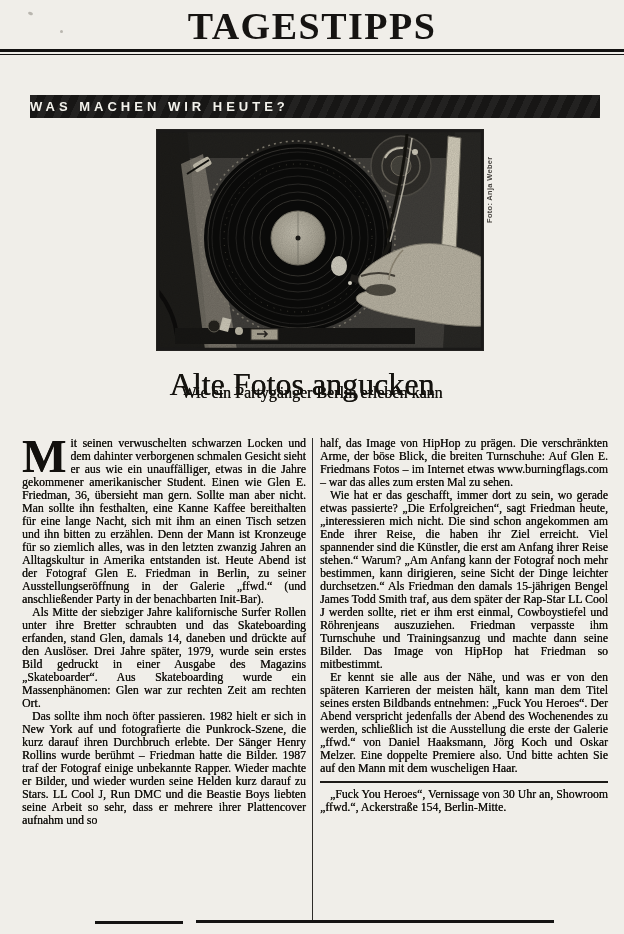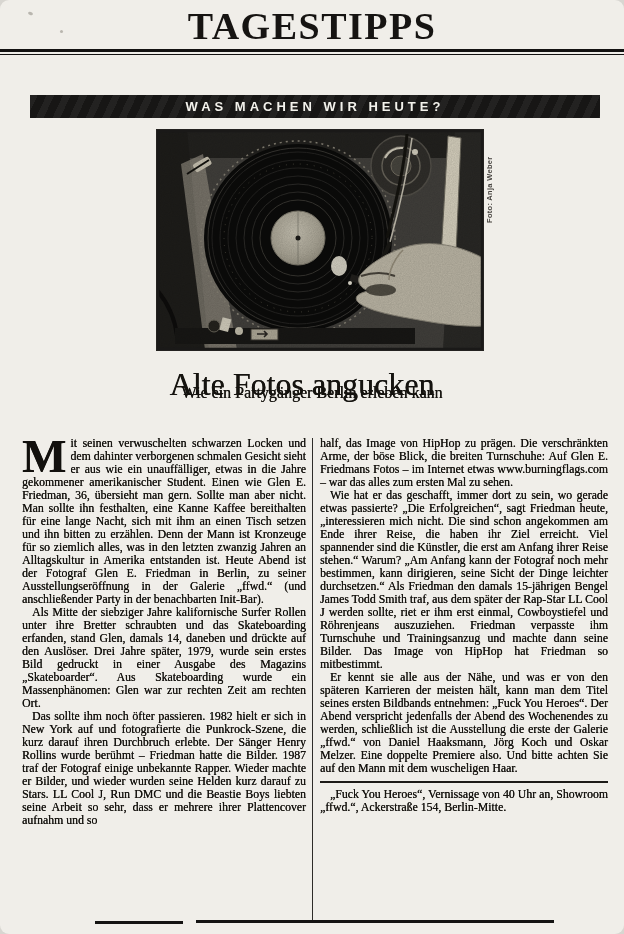--- a/index.html
+++ b/index.html
@@ -1,35 +1,35 @@
 <!DOCTYPE html>
 <html lang="de"><head>
 <meta charset="utf-8">
 <style>
   html,body{margin:0;padding:0;background:#d8d6d1;}
   .page{
     position:relative;width:624px;height:934px;margin:0 auto;
     background:#f0eee9;overflow:hidden;
-    font-family:"Liberation Serif", serif;color:#1a1816;border-radius:9px;
+    font-family:"Liberation Serif", serif;color:#1a1816;
   }
   
   .section-title{
     position:absolute;top:4px;left:0;width:624px;text-align:center;
     font-size:38px;font-weight:700;letter-spacing:1.5px;color:#161412;
   }
   .rule{position:absolute;background:#141312;}
   .rule-top-thick{top:49px;left:0;width:624px;height:2.6px;}
   .rule-top-thin{top:54px;left:0;width:624px;height:1.4px;}
   
   .banner{
     position:absolute;top:95px;left:30px;width:570px;height:23px;
     background:
       repeating-linear-gradient(115deg, rgba(255,255,255,.05) 0 7px, rgba(0,0,0,0) 7px 15px),
       #171615;
-    color:#f3f2ec;display:flex;align-items:center;justify-content:center;
+    color:#f3f2ec;display:flex;align-items:center;
     font-family:"Liberation Sans", sans-serif;font-weight:700;
     font-size:13px;letter-spacing:4px;
   }
   
   .photo{
     position:absolute;top:130px;left:157px;width:326px;height:220px;
     outline:1px solid #242220;
   }
   .photo svg{display:block;width:100%;height:100%;}
   .photo-credit{
@@ -181,19 +181,19 @@
     <p class="ind">Das sollte ihm noch öfter passieren. 1982 hielt er sich in New York auf und fotografierte die Punkrock-Szene, die kurz darauf ihren Durchbruch erlebte. Der Sänger Henry Rollins wurde berühmt – Friedman hatte die Bilder. 1987 traf der Fotograf einige unbekannte Rapper. Wieder machte er Bilder, und wieder wurden seine Helden kurz darauf zu Stars. LL Cool J, Run DMC und die Beastie Boys liebten seine Arbeit so sehr, dass er mehrere ihrer Plattencover aufnahm und so</p>
   </div>
 
   <div class="col-rule"></div>
 
   <div class="col col-right">
     <p>half, das Image von HipHop zu prägen. Die verschränkten Arme, der böse Blick, die breiten Turnschuhe: Auf Glen E. Friedmans Fotos – im Internet etwas www.burningflags.com – war das alles zum ersten Mal zu sehen.</p>
     <p class="ind">Wie hat er das geschafft, immer dort zu sein, wo gerade etwas passierte? „Die Erfolgreichen“, sagt Friedman heute, „interessieren mich nicht. Die sind schon angekommen am Ende ihrer Reise, die haben ihr Ziel erreicht. Viel spannender sind die Künstler, die erst am Anfang ihrer Reise stehen.“ Warum? „Am Anfang kann der Fotograf noch mehr bestimmen, kann dirigieren, seine Sicht der Dinge leichter durchsetzen.“ Als Friedman den damals 15-jährigen Bengel James Todd Smith traf, aus dem später der Rap-Star LL Cool J werden sollte, riet er ihm erst einmal, Cowboystiefel und Röhrenjeans auszuziehen. Friedman verpasste ihm Turnschuhe und Trainingsanzug und machte dann seine Bilder. Das Image von HipHop hat Friedman so mitbestimmt.</p>
     <p class="ind"><span>Er kennt sie alle aus der Nähe, und was er von den späteren Karrieren der meisten hält, kann man dem Titel seines ersten Bildbands entnehmen: „Fuck You Heroes“. Der Abend verspricht jedenfalls </span><span class="footer-note">der</span><span> Abend des Wochenendes zu werden, schließlich ist die Ausstellung die erste der Galerie „ffwd.“ von Daniel Haaksmann, Jörg Koch und Oskar Melzer. Eine doppelte Premiere also. Und bitte achten Sie auf den Mann mit dem wuscheligen Haar.</span></p>
     <div class="footer-rule"></div>
-    <p class="footer-note ind">„Fuck You Heroes“, Vernissage von 40 Uhr an, Showroom „ffwd.“, Ackerstraße 154, Berlin-Mitte.</p>
+    <p class="footer-note ind">„Fuck You Heroes“, Vernissage von 30 Uhr an, Showroom „ffwd.“, Ackerstraße 154, Berlin-Mitte.</p>
   </div>
 
   <div class="rule rule-bottom-short"></div>
   <div class="rule rule-bottom-long"></div>
 
 </div>
 
 </body></html>

